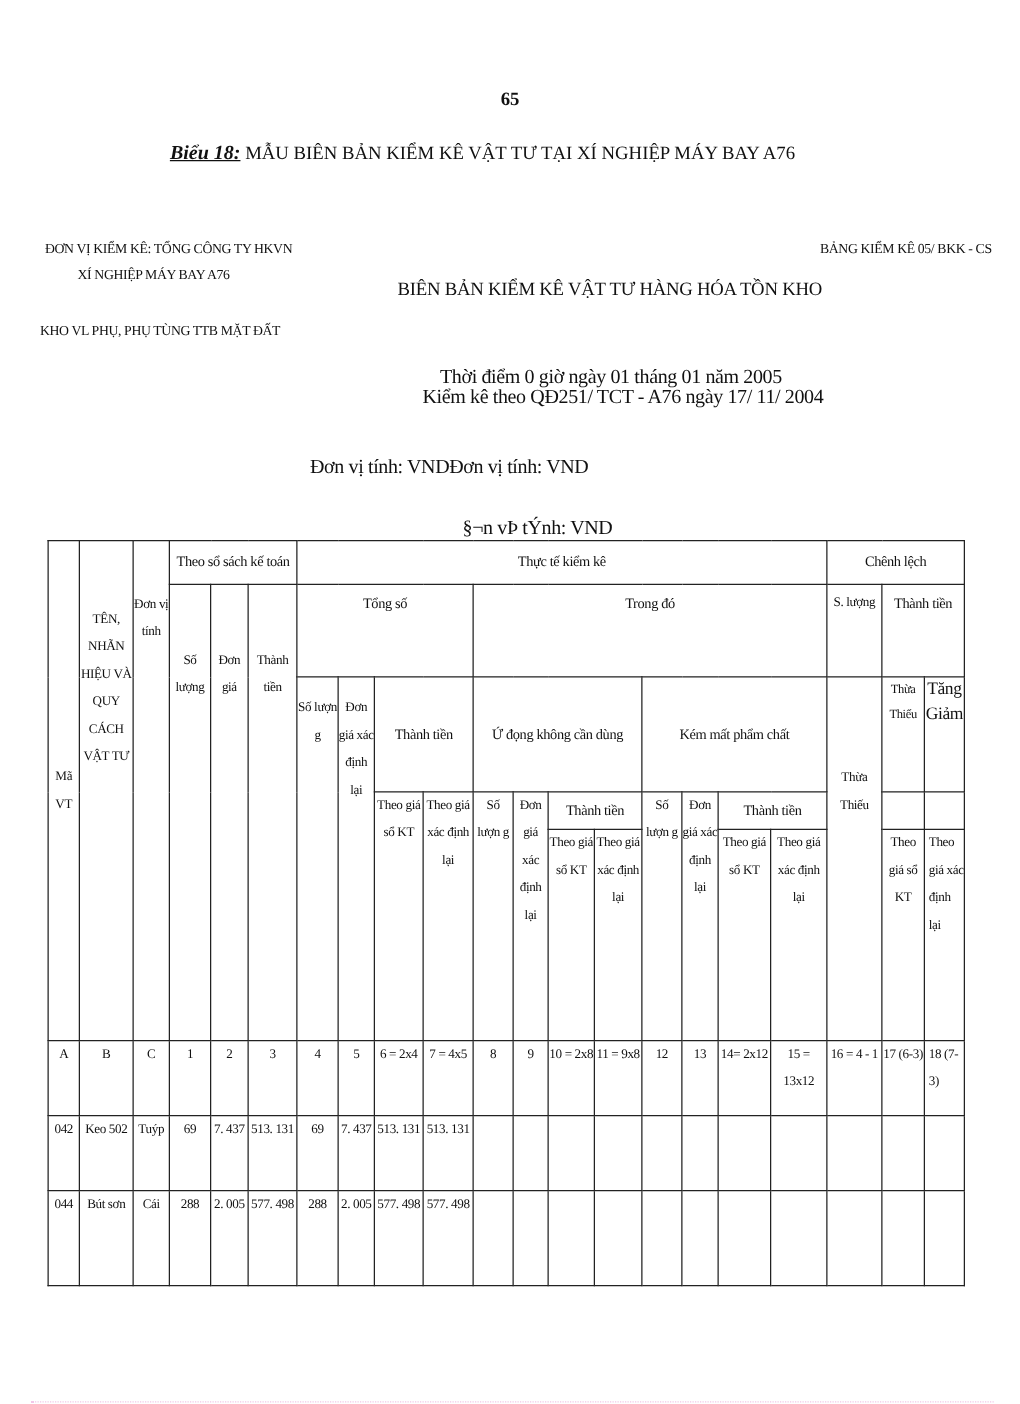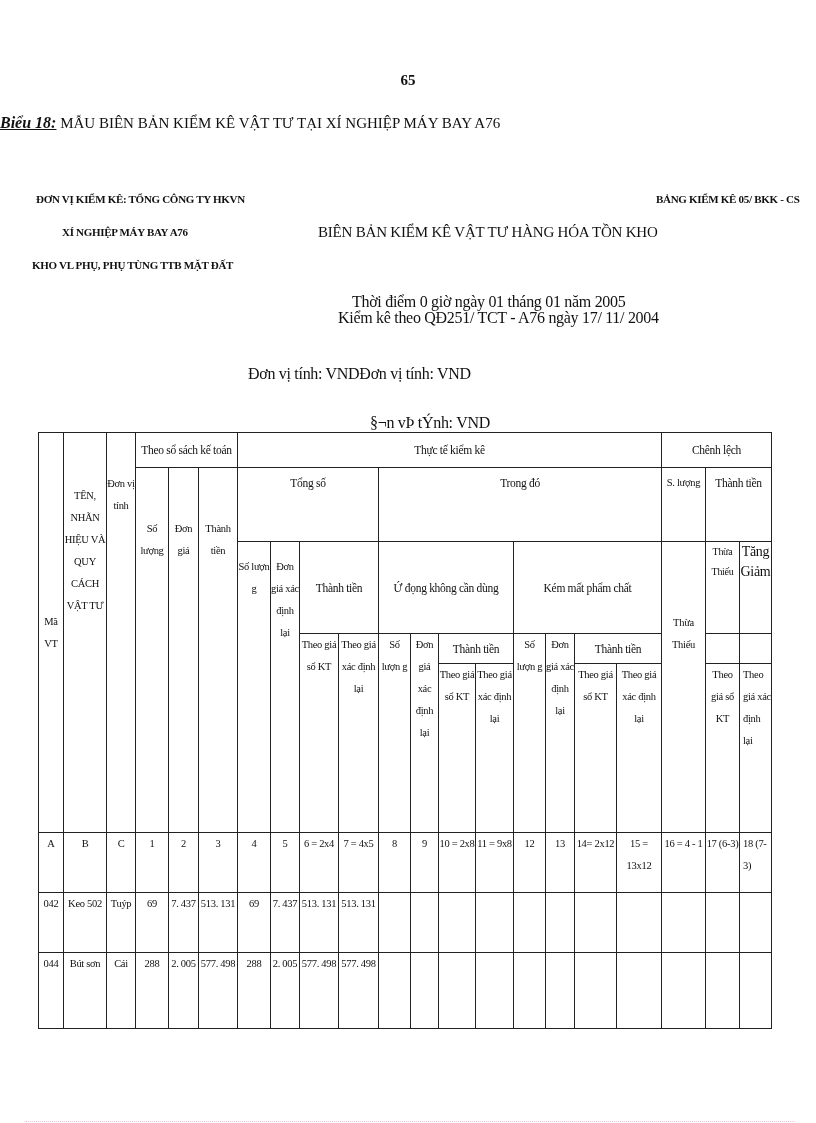--- a/index.html
+++ b/index.html
@@ -1,22 +1,22 @@
 <!DOCTYPE html>
 <html><head>
 <meta charset="utf-8">
 <style>
   html, body { margin:0; padding:0; background:#fff; }
   body { width:816px; height:1123px; position:relative; overflow:hidden;
          font-family:"Liberation Serif", "DejaVu Serif", serif; color:#111; }
   .abs { position:absolute; white-space:nowrap; }
   .pagenum { left:0; width:816px; top:72px; text-align:center; font-weight:bold; font-size:15px; }
-  .fig-title { left:0; width:772px; top:114px; text-align:left; font-size:15px; }
+  .fig-title { left:0; width:772px; top:114px; text-align:center; font-size:15px; }
   .fig-title .lbl { font-weight:bold; font-style:italic; text-decoration:underline; font-size:16px; }
-  .small { font-size:11px; letter-spacing:-0.3px;font-weight:bold; }
+  .small { font-size:11px; letter-spacing:-0.3px; }
   .main-title { font-size:15px; letter-spacing:-0.2px; }
   .meta { font-size:16px; letter-spacing:-0.3px; }
   .footer-dots { left:25px; width:770px; top:1121px; border-top:1px dotted #f2c6e8; }
 
   table.grid { position:absolute; left:38px; top:432px; border-collapse:collapse; table-layout:fixed;
                font-size:10.5px; letter-spacing:-0.3px; }
   table.grid td { border:1.3px solid #222; padding:0; text-align:center; vertical-align:top;
                   line-height:22px; overflow:hidden; word-wrap:break-word; }
   table.grid td.mid { vertical-align:middle; }
   table.grid td.lefty { text-align:left; padding-left:3px; }
@@ -25,21 +25,21 @@
 </head>
 <body>
 
 <div class="abs pagenum">65</div>
 <div class="abs fig-title">
   <span class="lbl">Biểu 18:</span>
   <span>MẪU BIÊN BẢN KIỂM KÊ VẬT TƯ TẠI XÍ NGHIỆP MÁY BAY A76</span>
 </div>
 
 <div class="abs small" style="left:36px;top:193px;">ĐƠN VỊ KIỂM KÊ: TỔNG CÔNG TY HKVN</div>
-<div class="abs small" style="left:62px;top:226px;">XÍ NGHIỆP  MÁY BAY A76</div>
+<div class="abs small" style="left:62px;top:214px;">XÍ NGHIỆP  MÁY BAY A76</div>
 <div class="abs small" style="left:32px;top:259px;">KHO VL PHỤ, PHỤ TÙNG TTB MẶT ĐẤT</div>
 <div class="abs small" style="left:656px;top:193px;">BẢNG KIỂM KÊ 05/ BKK - CS</div>
 <div class="abs main-title" style="left:318px;top:224px;">BIÊN BẢN KIỂM KÊ VẬT TƯ HÀNG HÓA TỒN KHO</div>
 
 <div class="abs meta" style="left:352px;top:293px;">Thời điểm 0 giờ ngày 01 tháng 01 năm 2005</div>
 <div class="abs meta" style="left:338px;top:309px;">Kiểm kê theo QĐ251/ TCT - A76 ngày 17/ 11/ 2004</div>
 <div class="abs meta" style="left:248px;top:365px;">Đơn vị tính: VNDĐơn vị tính: VND</div>
 <div class="abs meta" style="left:370px;top:400px;margin-top:14px;">§¬n vÞ tÝnh: VND</div>
 
 <table class="grid">

